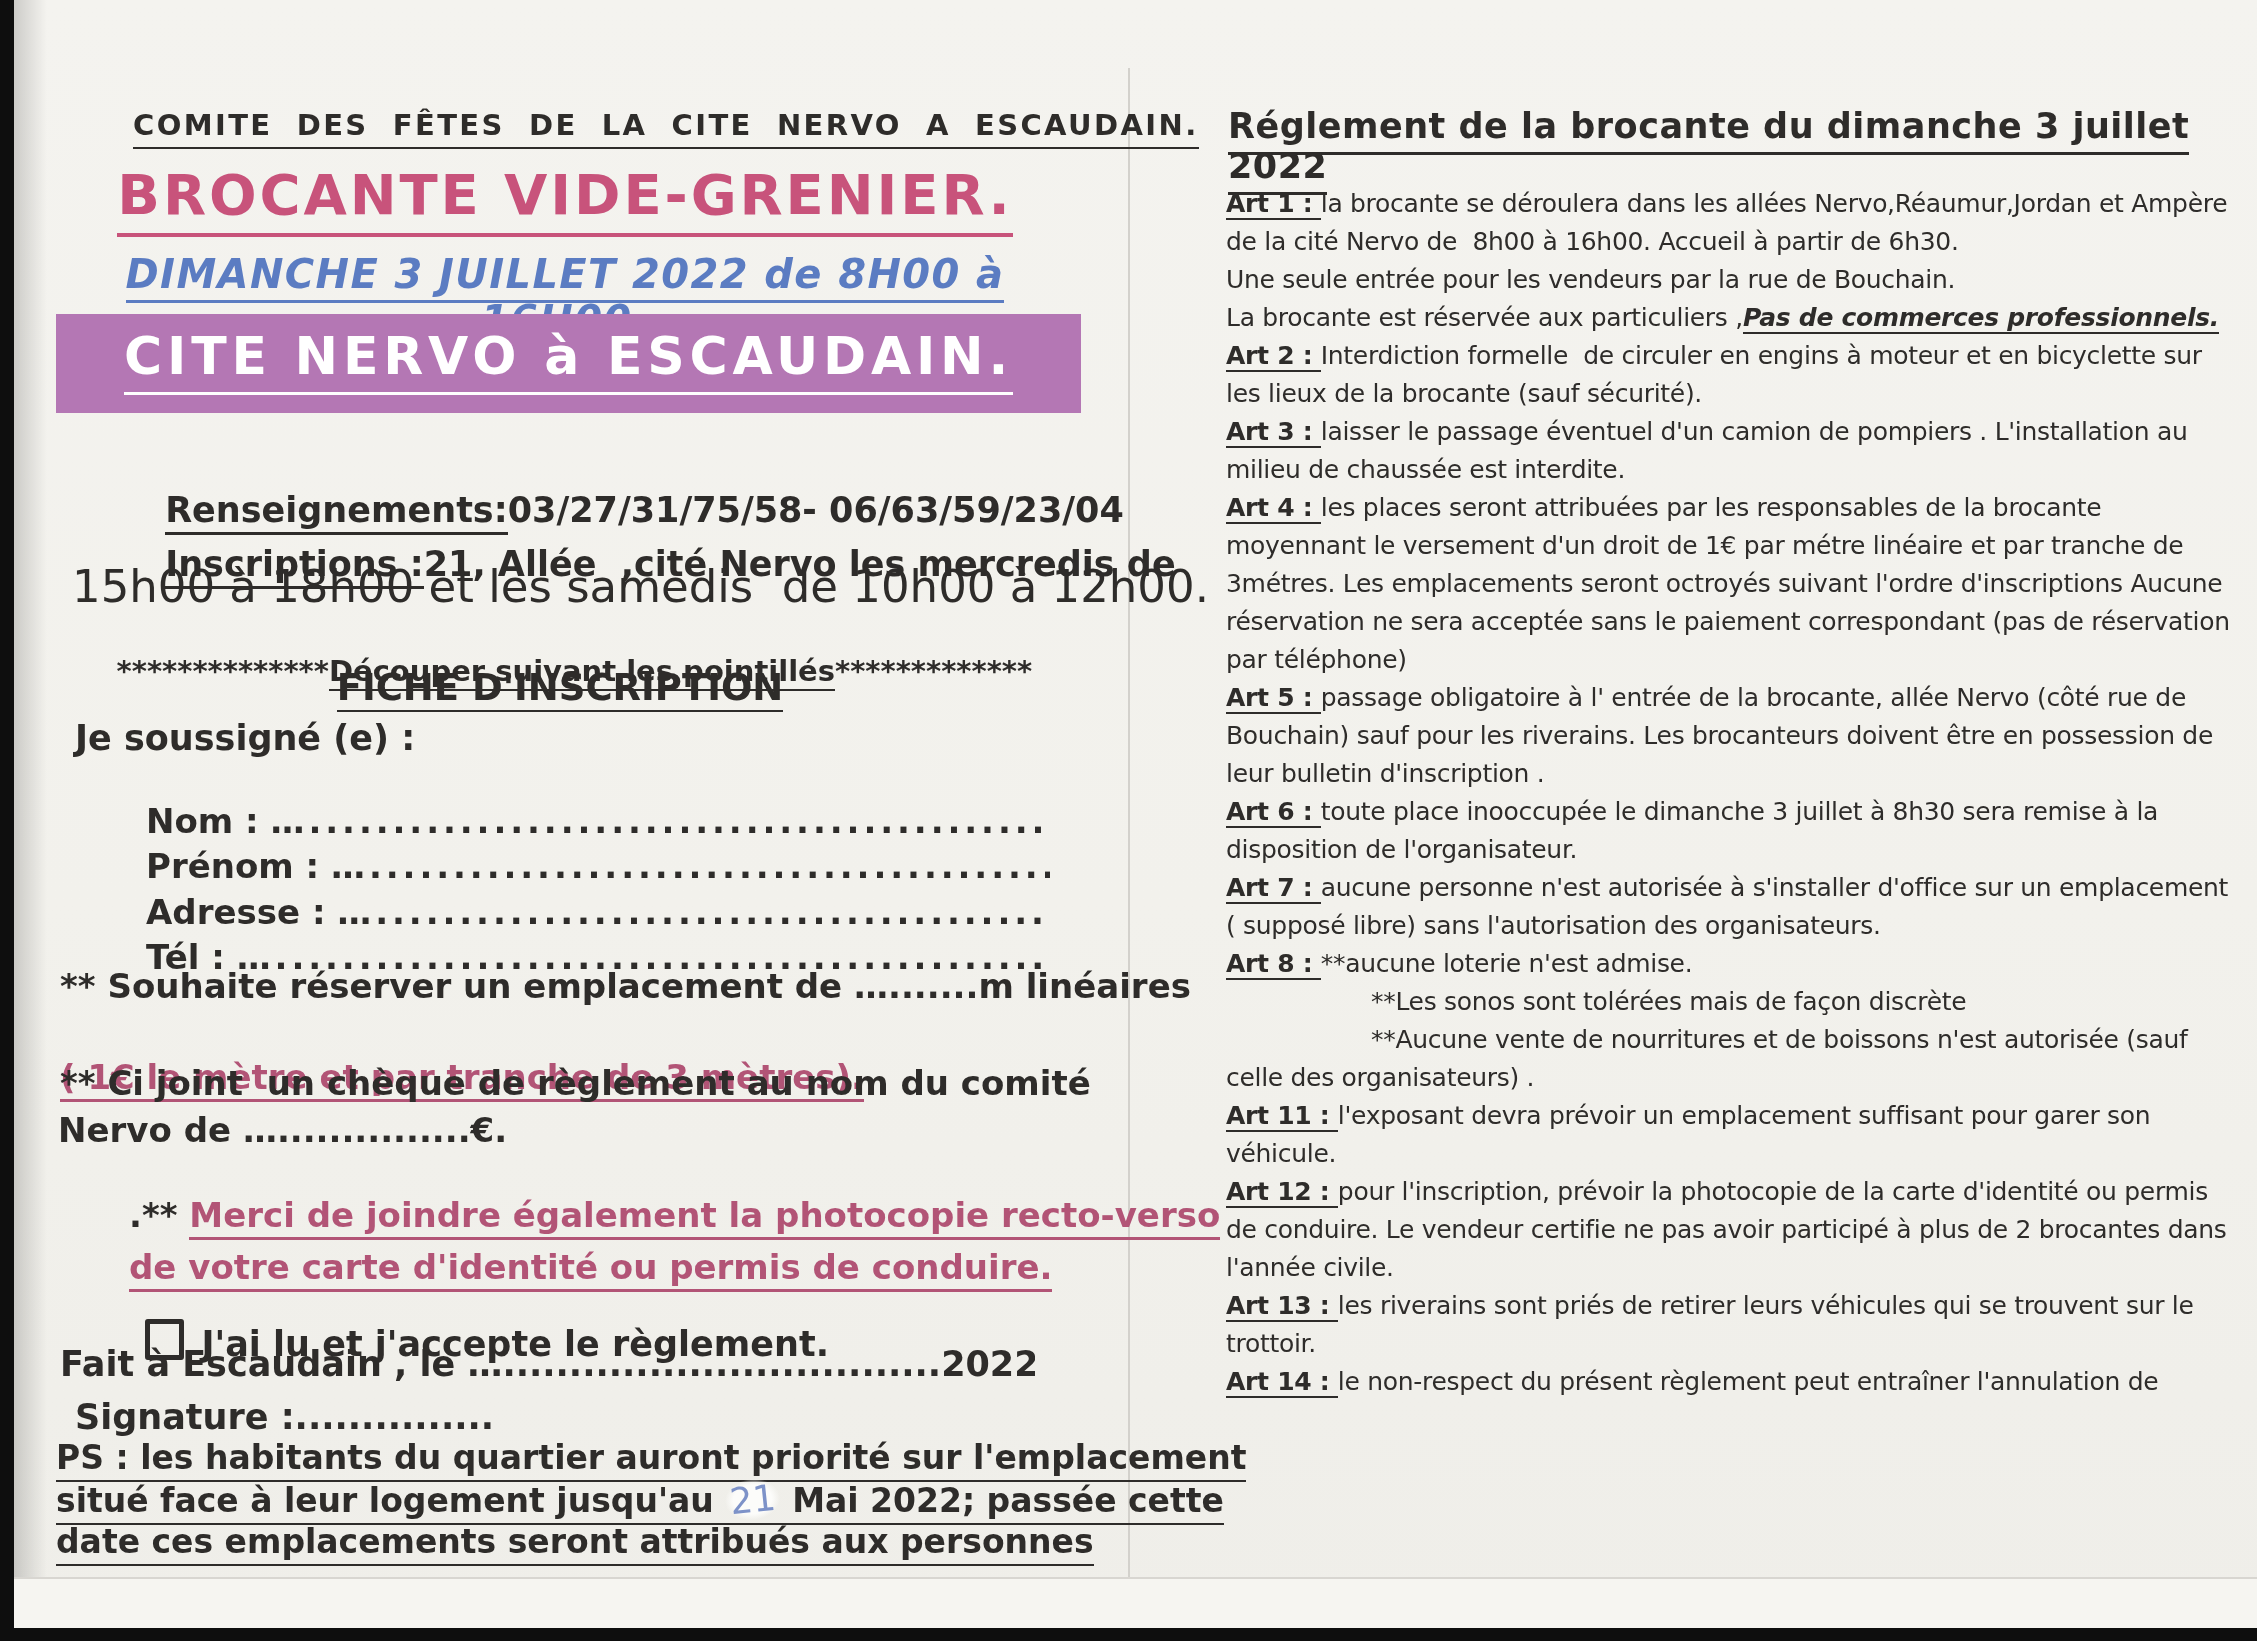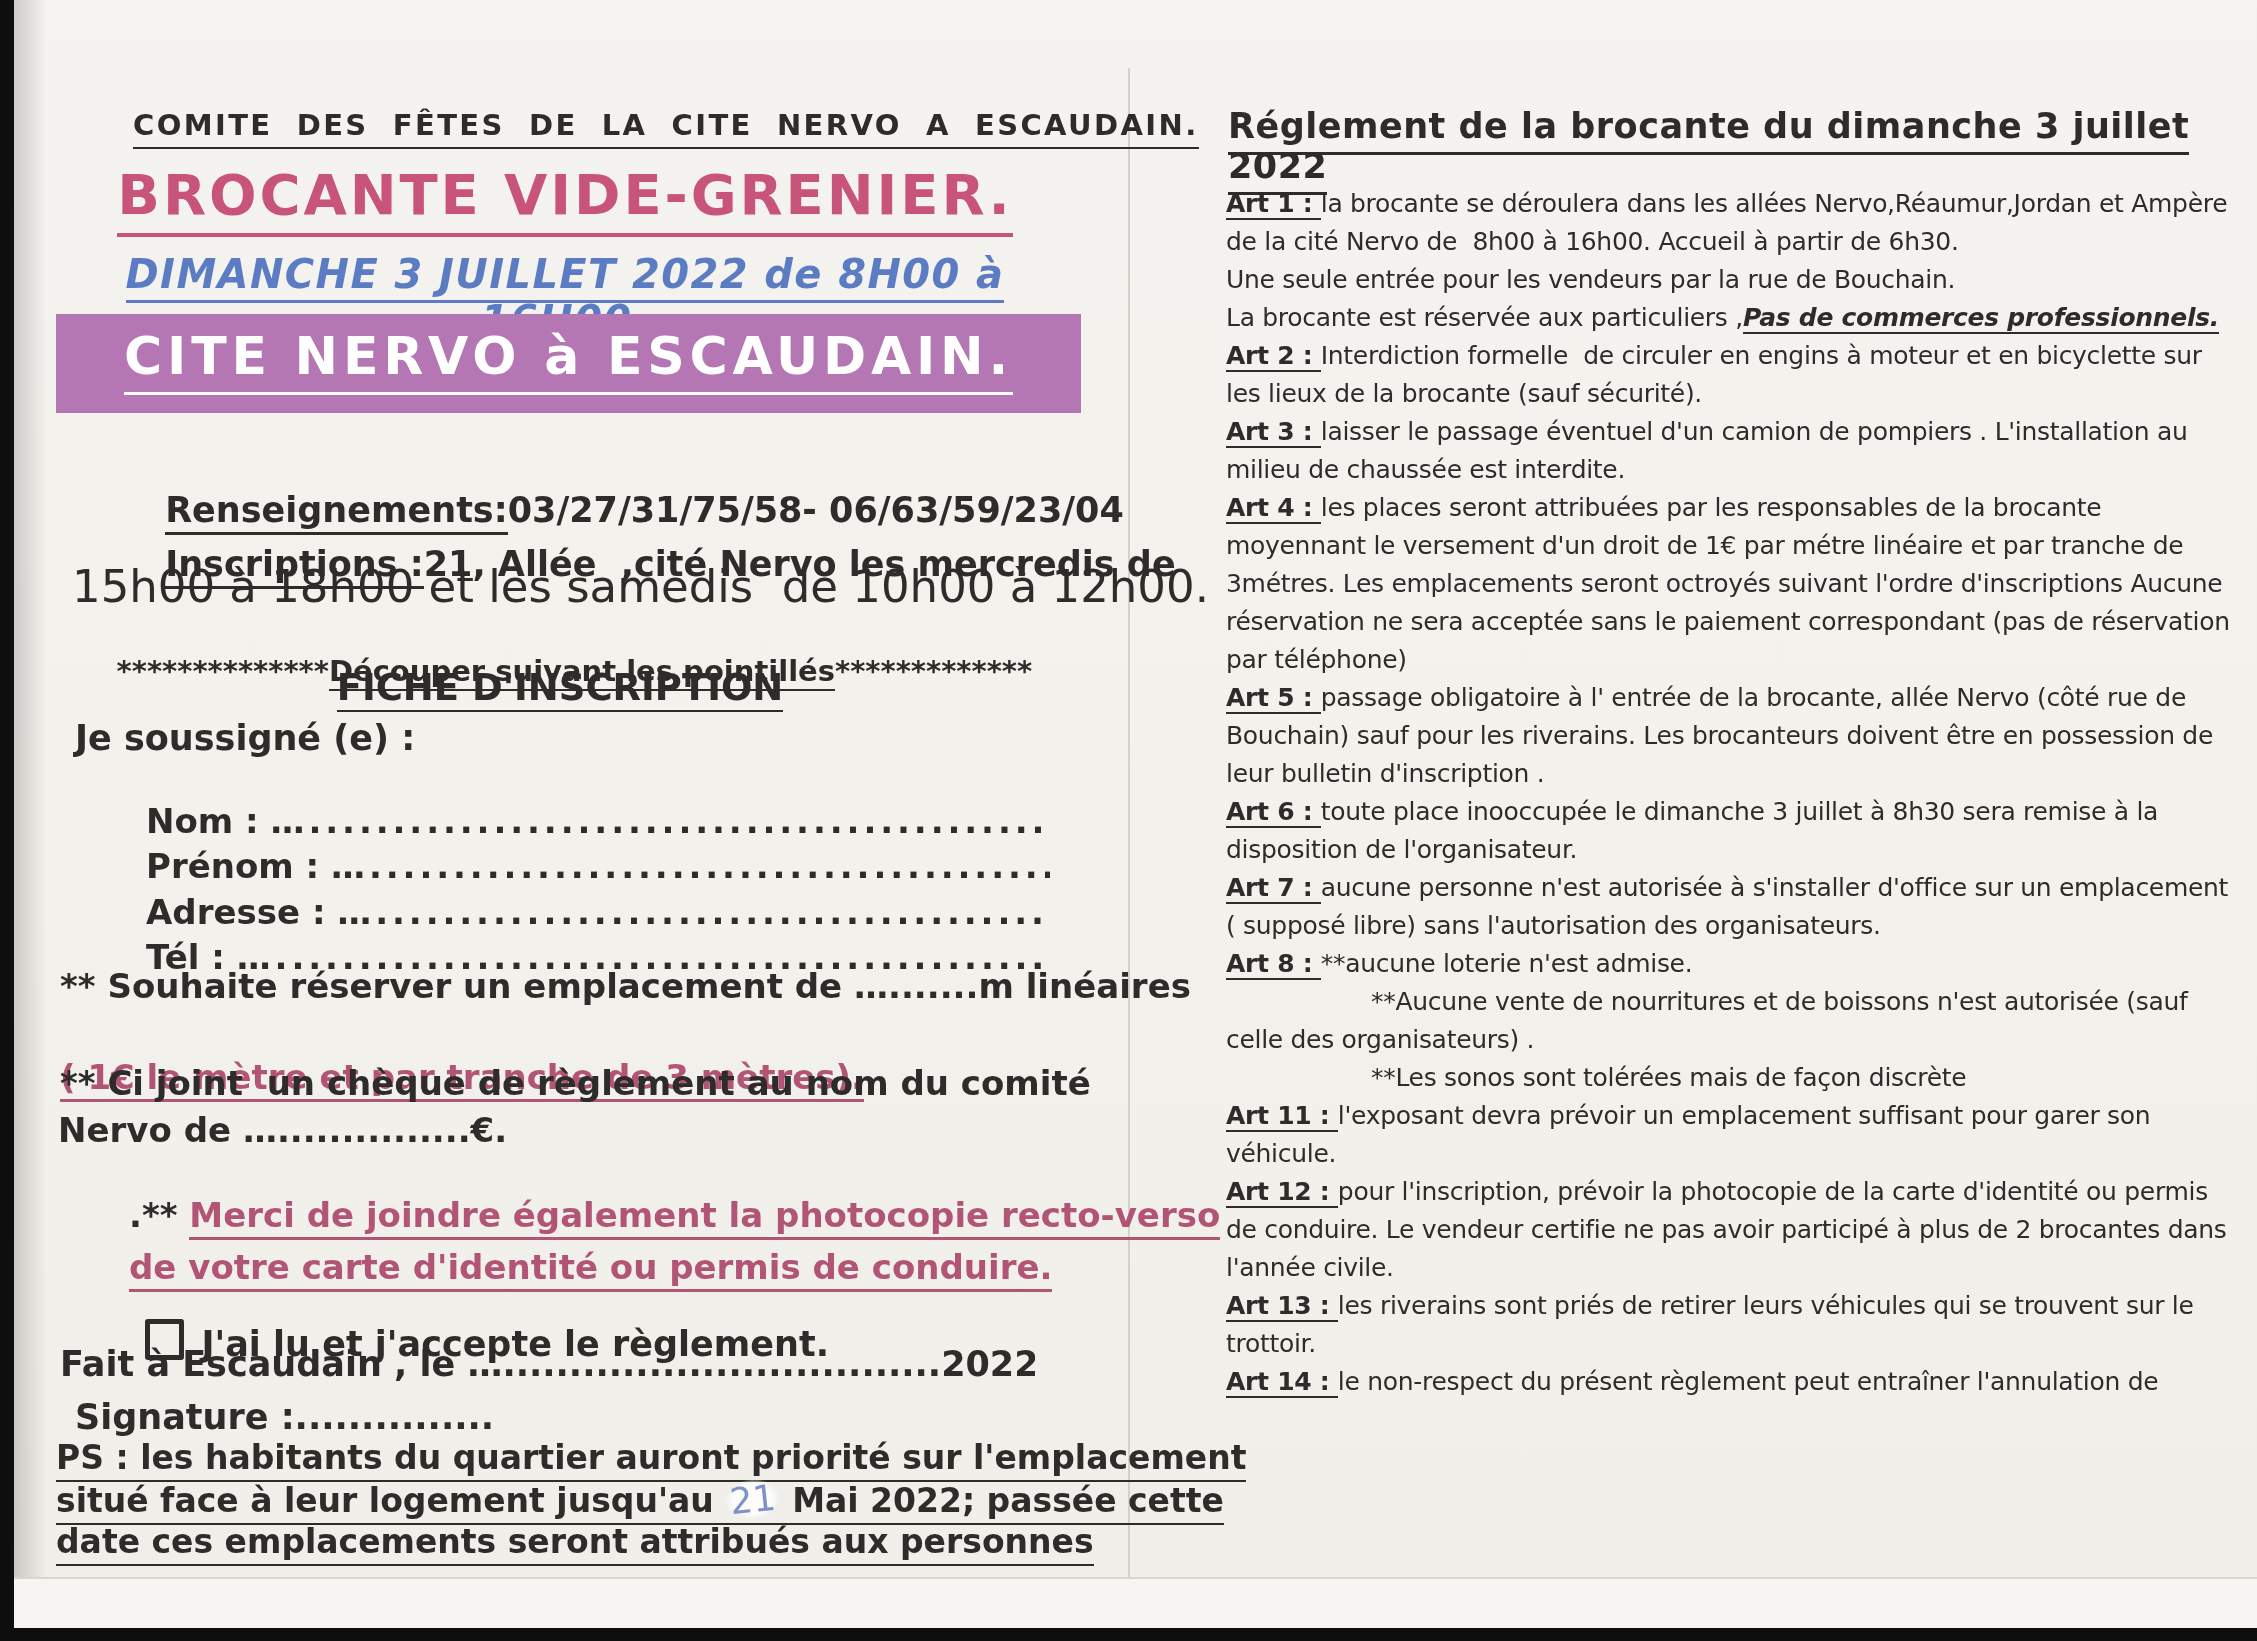--- a/index.html
+++ b/index.html
@@ -179,22 +179,22 @@
       <div class="article"><span class="lab">Art 1 : </span><span>la brocante se déroulera dans les allées Nervo,Réaumur,Jordan et Ampère  de la cité Nervo de  8h00 à 16h00. Accueil à partir de 6h30.
 Une seule entrée pour les vendeurs par la rue de Bouchain.
 La brocante est réservée aux particuliers ,</span><span class="emph">Pas de commerces professionnels.</span></div>
       <div class="article"><span class="lab">Art 2 : </span><span>Interdiction formelle  de circuler en engins à moteur et en bicyclette sur les lieux de la brocante (sauf sécurité).</span></div>
       <div class="article"><span class="lab">Art 3 : </span><span>laisser le passage éventuel d'un camion de pompiers . L'installation au milieu de chaussée est interdite.</span></div>
       <div class="article"><span class="lab">Art 4 : </span><span>les places seront attribuées par les responsables de la brocante moyennant le versement d'un droit de 1€ par métre linéaire et par tranche de 3métres. Les emplacements seront octroyés suivant l'ordre d'inscriptions Aucune réservation ne sera acceptée sans le paiement correspondant (pas de réservation par téléphone)</span></div>
       <div class="article"><span class="lab">Art 5 : </span><span>passage obligatoire à l' entrée de la brocante, allée Nervo (côté rue de Bouchain) sauf pour les riverains. Les brocanteurs doivent être en possession de leur bulletin d'inscription .</span></div>
       <div class="article"><span class="lab">Art 6 : </span><span>toute place inooccupée le dimanche 3 juillet à 8h30 sera remise à la disposition de l'organisateur.</span></div>
       <div class="article"><span class="lab">Art 7 : </span><span>aucune personne n'est autorisée à s'installer d'office sur un emplacement ( supposé libre) sans l'autorisation des organisateurs.</span></div>
       <div class="article"><span class="lab">Art 8 : </span><span>**aucune loterie n'est admise.</span></div>
+      <div class="article sub"><span>**Les sonos sont tolérées mais de façon discrète</span></div>
       <div class="article sub"><span>**Aucune vente de nourritures et de boissons n'est autorisée (sauf celle des organisateurs) .</span></div>
-      <div class="article sub"><span>**Les sonos sont tolérées mais de façon discrète</span></div>
       <div class="article"><span class="lab">Art 11 : </span><span>l'exposant devra prévoir un emplacement suffisant pour garer son véhicule.</span></div>
       <div class="article"><span class="lab">Art 12 : </span><span>pour l'inscription, prévoir la photocopie de la carte d'identité ou permis de conduire. Le vendeur certifie ne pas avoir participé à plus de 2 brocantes dans l'année civile.</span></div>
       <div class="article"><span class="lab">Art 13 : </span><span>les riverains sont priés de retirer leurs véhicules qui se trouvent sur le trottoir.</span></div>
       <div class="article"><span class="lab">Art 14 : </span><span>le non-respect du présent règlement peut entraîner l'annulation de</span></div>
     </div>
   </div>
 
 </div>
 
 

